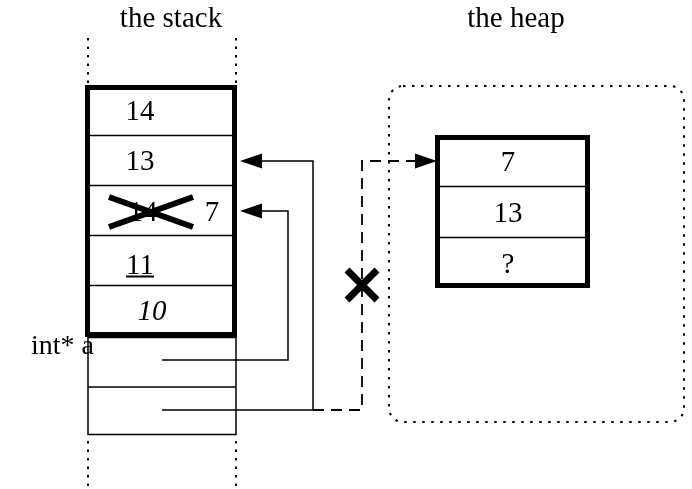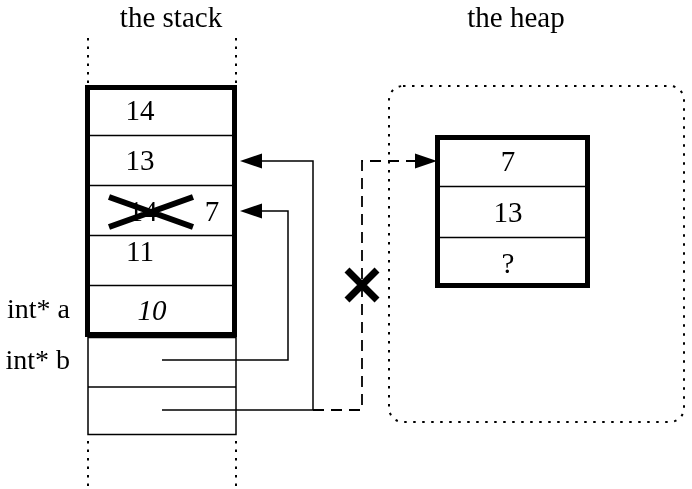--- a/index.html
+++ b/index.html
@@ -22,26 +22,27 @@
     transform: translate(-50%, -50%);
     white-space: nowrap;
     font-size: 29px;
     line-height: 1;
     color: #000000;
     text-align: center;
   }
   .title { font-size: 29px; }
   .var-label {
     position: absolute;
-    right: 622px;            
+    right: 598px;            
     transform: translateY(-50%);
     white-space: nowrap;
     font-size: 28px;
     line-height: 1;
     text-align: right;
+    margin-top: 36px;
   }
 </style>
 </head>
 <body>
 
 <div class="canvas">
 
   <svg class="overlay" viewBox="0 0 692 489">
 
     <path d="M88,38 V84 M236,38 V84 M88,441 V489 M236,441 V489" stroke="#000" stroke-width="2" stroke-dasharray="2.5 6" fill="none"></path>
@@ -71,23 +72,22 @@
     <path d="M109,197 L193,227 M109,227 L193,197" stroke="#000" stroke-width="6" fill="none"></path>
   </svg>
 
   <div class="t title" style="left:171px; top:17px;">the stack</div>
   <div class="t title" style="left:516px; top:17px;">the heap</div>
 
   <div class="t" style="left:140px; top:110px;">14</div>
   <div class="t" style="left:140px; top:160px;">13</div>
   <div class="t" style="left:143px; top:211px;">14</div>
   <div class="t" style="left:212px; top:211px;">7</div>
-  <div class="t" style="left:140px; top:251px;">11</div>
+  <div class="t" style="left:140px; top:264px;text-decoration:underline;">11</div>
   <div class="t" style="left:152px; top:310px;font-style:italic;">10</div>
 
   <div class="var-label" style="top:309px;">int* a</div>
-  <div class="var-label" style="top:360px;">int* b</div>
 
   <div class="t" style="left:508px; top:161px;">7</div>
   <div class="t" style="left:508px; top:212px;">13</div>
   <div class="t" style="left:508px; top:263px;">?</div>
 
 </div>
 
 </body></html>

